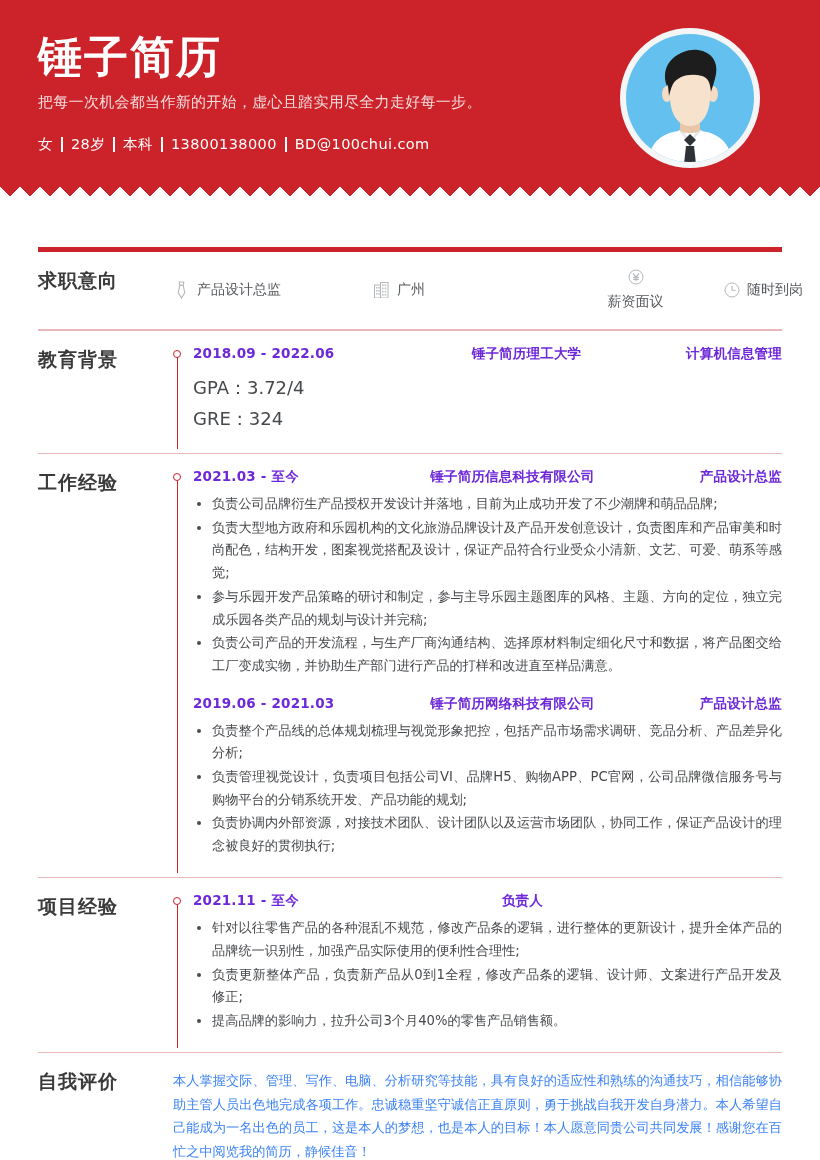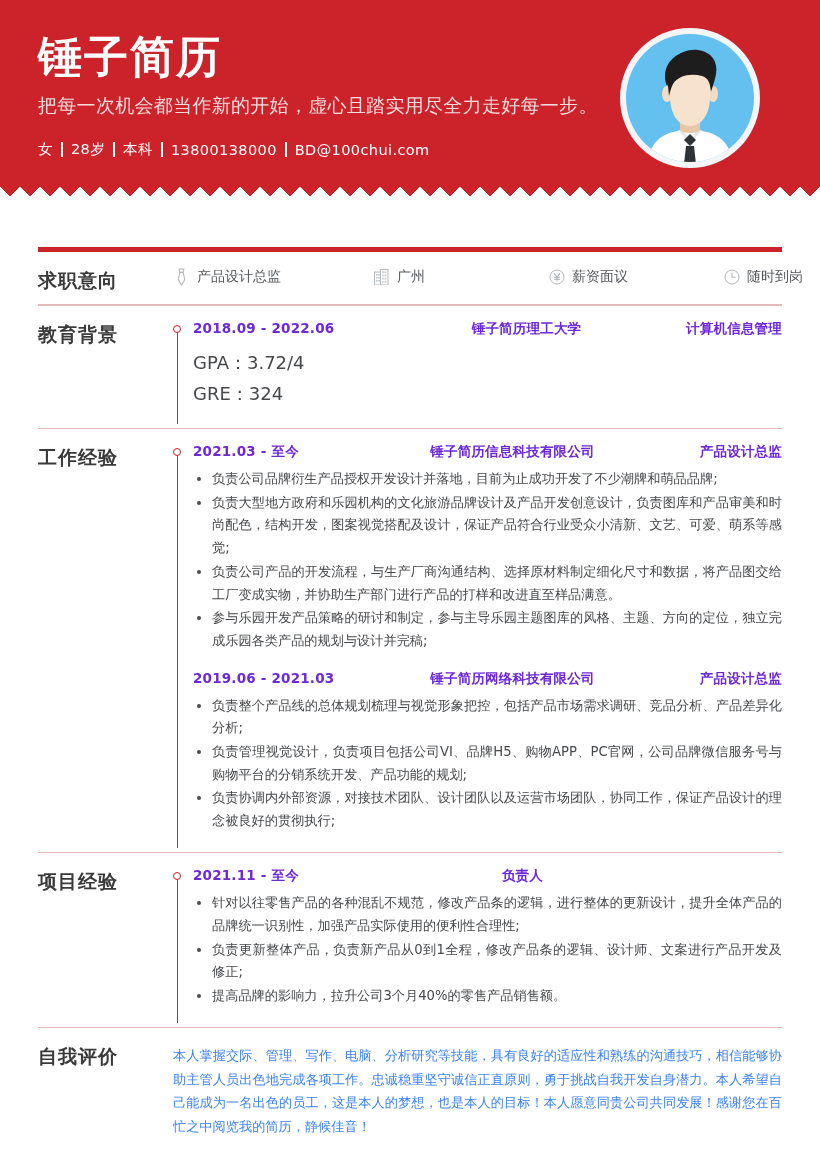--- a/index.html
+++ b/index.html
@@ -19,21 +19,21 @@
     background:#cc2229;
     overflow:hidden;
   }
   .header-inner { position:absolute; left:38px; top:32px; width:560px; }
   .hdr-name {
     font-size:44px; font-weight:700; color:#ffffff; line-height:1.15;
     letter-spacing:2px;
   }
   .hdr-tagline {
     margin-top:9px;
-    font-size:19px; color:#f7dcdd; line-height:1.4; letter-spacing:0.3px;
+    font-size:15px; color:#f7dcdd; line-height:1.4; letter-spacing:0.3px;
   }
   .hdr-meta {
     margin-top:22px;
     font-size:14.5px; color:#ffffff; letter-spacing:0.4px;
     display:flex; align-items:center;
   }
   .hdr-meta .mitem { white-space:nowrap; }
   .hdr-meta .sep {
     display:inline-block; width:2px; height:15px; background:#ffffff;
     margin:0 8px; vertical-align:-2px;
@@ -85,21 +85,21 @@
 
   
   .intent-row { display:flex; align-items:center; padding-top:16px; padding-bottom:18px; }
   .intent-item {
     display:flex; align-items:center; gap:7px;
     font-size:14px; color:#55585c;
     white-space:nowrap;
   }
   .intent-item.i0 { width:200px; }
   .intent-item.i1 { width:175px; }
-  .intent-item.i2 { width:175px; }
+  .intent-item.i2 { width:175px;flex-direction:column; }
   .icon { display:inline-flex; align-items:center; justify-content:center; width:17px; height:18px; color:#b4b7ba; }
   .icon svg { display:block; }
 
   
   .timeline {
     position:absolute; left:0; top:18px; bottom:4px; width:9px;
   }
   .tl-line {
     position:absolute; left:4px; top:6px; bottom:0; width:1.4px; background:#cc2229;
   }
@@ -294,22 +294,22 @@
 
         <div class="entry">
           <div class="entry-head">
             <span class="eh-date">2021.03 - 至今</span>
             <span class="eh-org">锤子简历信息科技有限公司</span>
             <span class="eh-role">产品设计总监</span>
           </div>
           <ul class="bullets">
             <li>负责公司品牌衍生产品授权开发设计并落地，目前为止成功开发了不少潮牌和萌品品牌;</li>
             <li>负责大型地方政府和乐园机构的文化旅游品牌设计及产品开发创意设计，负责图库和产品审美和时尚配色，结构开发，图案视觉搭配及设计，保证产品符合行业受众小清新、文艺、可爱、萌系等感觉;</li>
+            <li>参与乐园开发产品策略的研讨和制定，参与主导乐园主题图库的风格、主题、方向的定位，独立完成乐园各类产品的规划与设计并完稿;</li>
             <li>负责公司产品的开发流程，与生产厂商沟通结构、选择原材料制定细化尺寸和数据，将产品图交给工厂变成实物，并协助生产部门进行产品的打样和改进直至样品满意。</li>
-            <li>参与乐园开发产品策略的研讨和制定，参与主导乐园主题图库的风格、主题、方向的定位，独立完成乐园各类产品的规划与设计并完稿;</li>
           </ul>
         </div>
 
         <div class="entry">
           <div class="entry-head">
             <span class="eh-date">2019.06 - 2021.03</span>
             <span class="eh-org">锤子简历网络科技有限公司</span>
             <span class="eh-role">产品设计总监</span>
           </div>
           <ul class="bullets">

